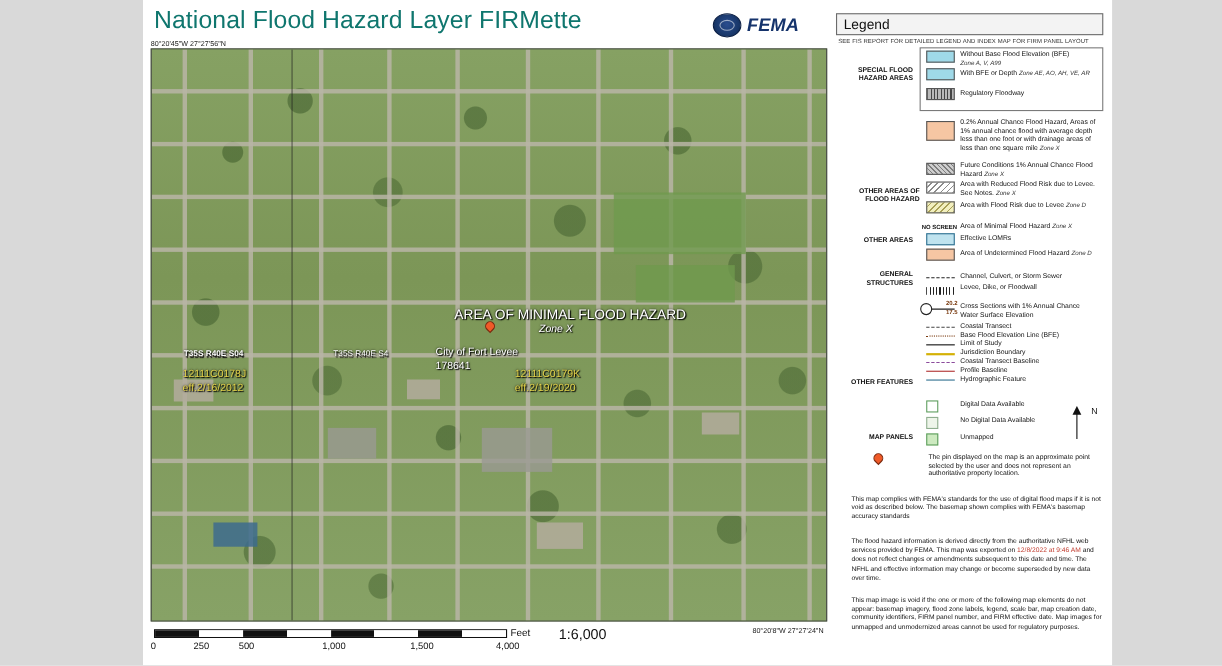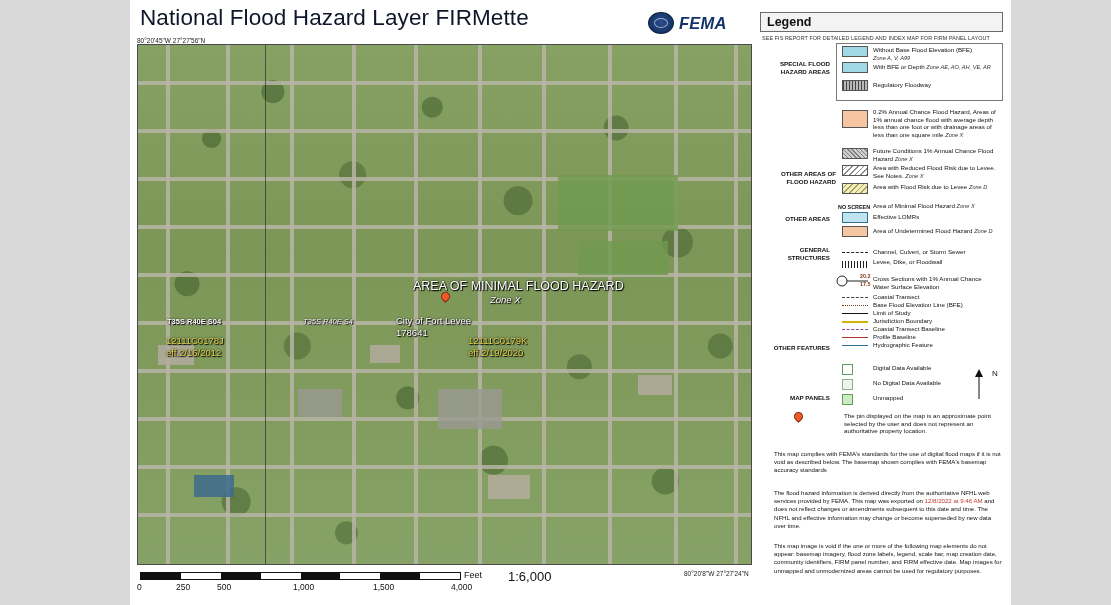--- a/index.html
+++ b/index.html
@@ -22,21 +22,21 @@
     width: 881px;
     height: 605px;
     background: #ffffff;
   }
   
   #title {
     position: absolute;
     left: 140px;
     top: 5px;
     font-size: 22.5px;
-    color: #0f172a;
+    color: #0f766e;
     letter-spacing: 0.1px;
     white-space: nowrap;
   }
   #fema-logo {
     position: absolute;
     left: 648px;
     top: 12px;
     width: 110px;
     height: 24px;
     font-style: italic;
@@ -178,21 +178,21 @@
     text-shadow: 0 0 2px #000, 1px 1px 1px #000;
   }
   .grid-label {
     position: absolute;
     font-size: 7.5px;
     color: #ffffff;
     text-shadow: 0 0 2px #000, 1px 1px 1px #000;
     white-space: nowrap;
   }
   #grid-l1 { left: 29px; top: 272px; font-weight: bold; }
-  #grid-l2 { left: 165px; top: 272px; font-style: italic; }
+  #grid-l2 { left: 165px; top: 272px; }
   .panel-id {
     position: absolute;
     font-size: 9.5px;
     color: #e2d24a;
     text-shadow: 0 0 2px #000, 1px 1px 1px #000;
     line-height: 12px;
     white-space: nowrap;
   }
   #panel-left { left: 28px; top: 290px; }
   #panel-right { left: 330px; top: 290px; }
@@ -283,21 +283,21 @@
     height: 20px;
     border: 1px solid #6b6b6b;
     box-sizing: border-box;
     background: #f3f3f3;
   }
   #legend-title {
     position: absolute;
     left: 7px;
     top: 3px;
     font-size: 12.5px;
-    font-weight: bold;
+    font-weight: normal;
     color: #111;
   }
   #legend-note {
     position: absolute;
     left: 2px;
     top: 23px;
     font-size: 5.4px;
     color: #333;
     letter-spacing: 0.1px;
   }

